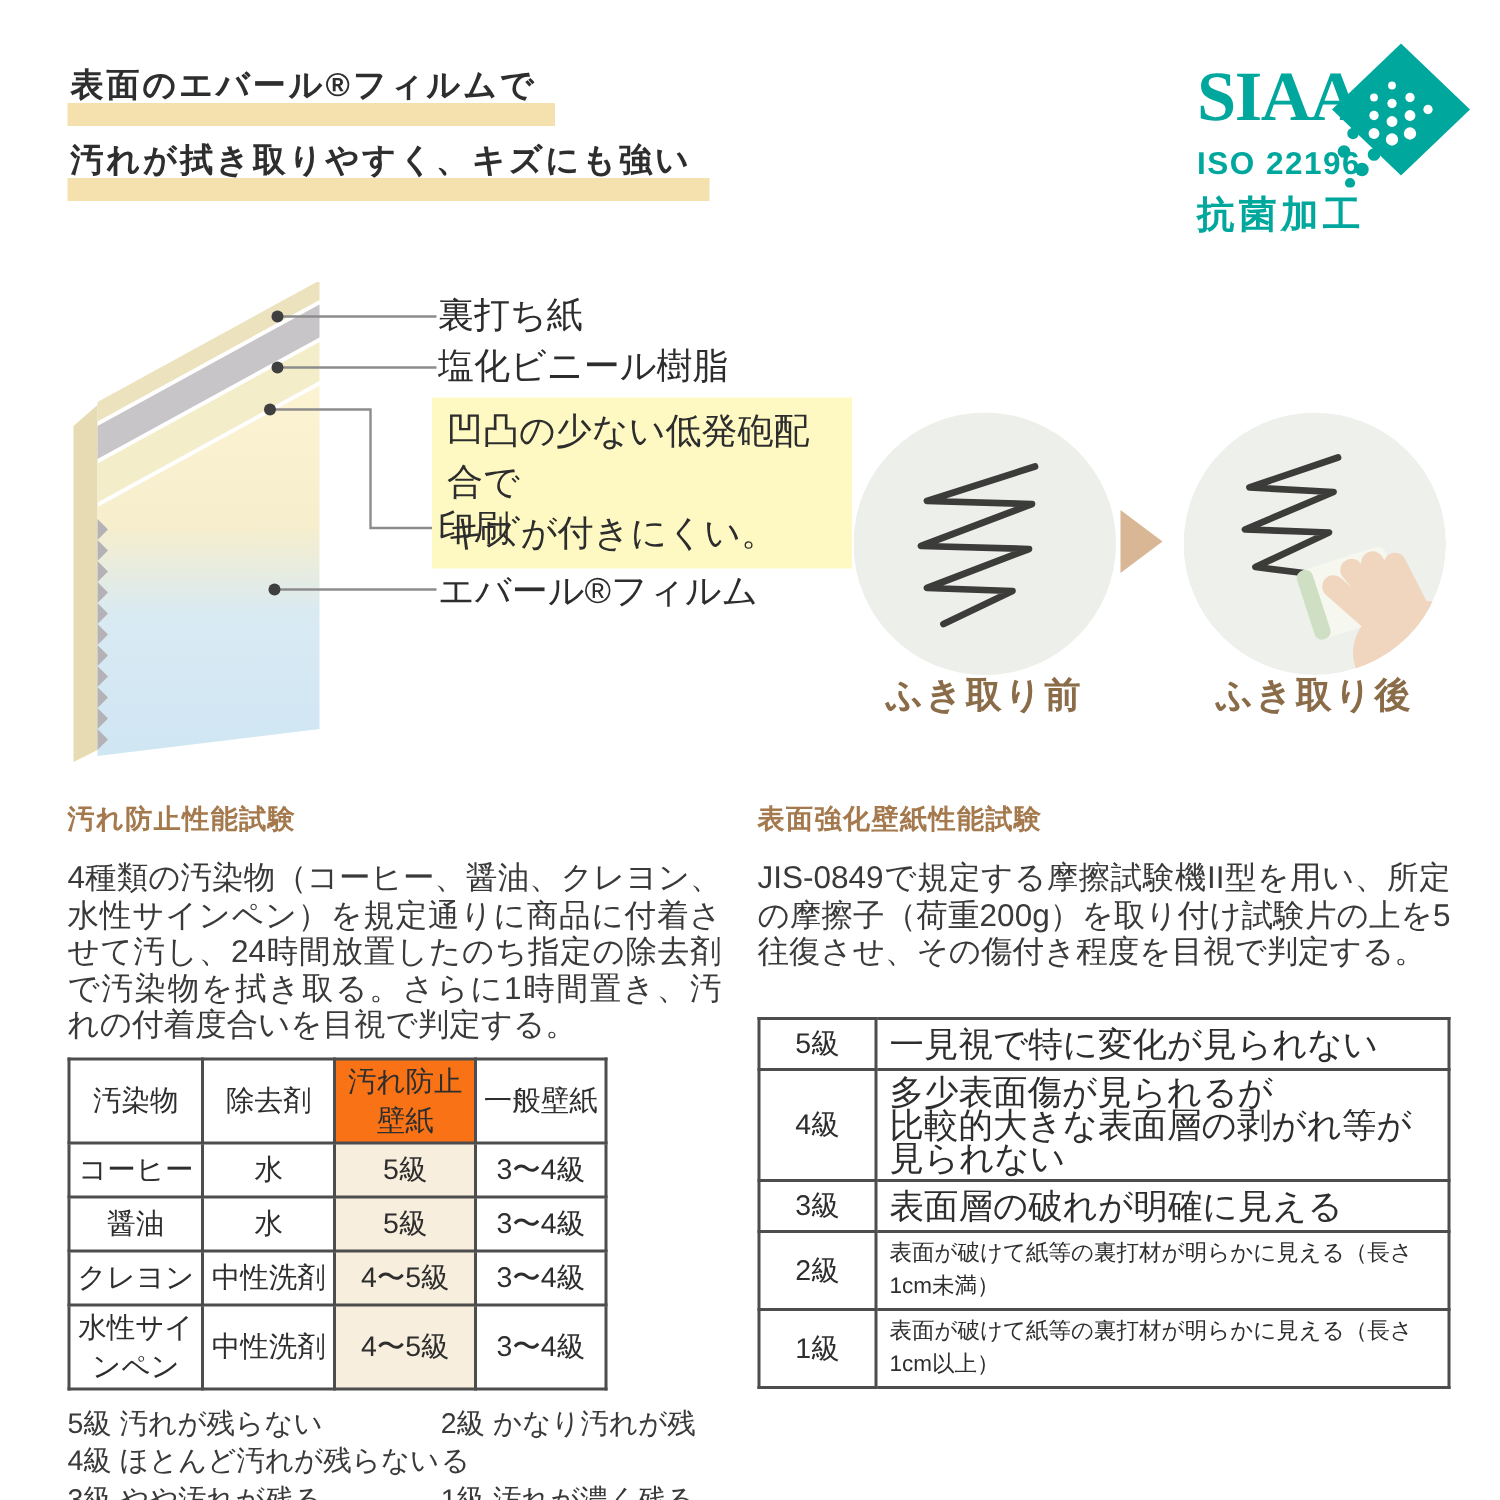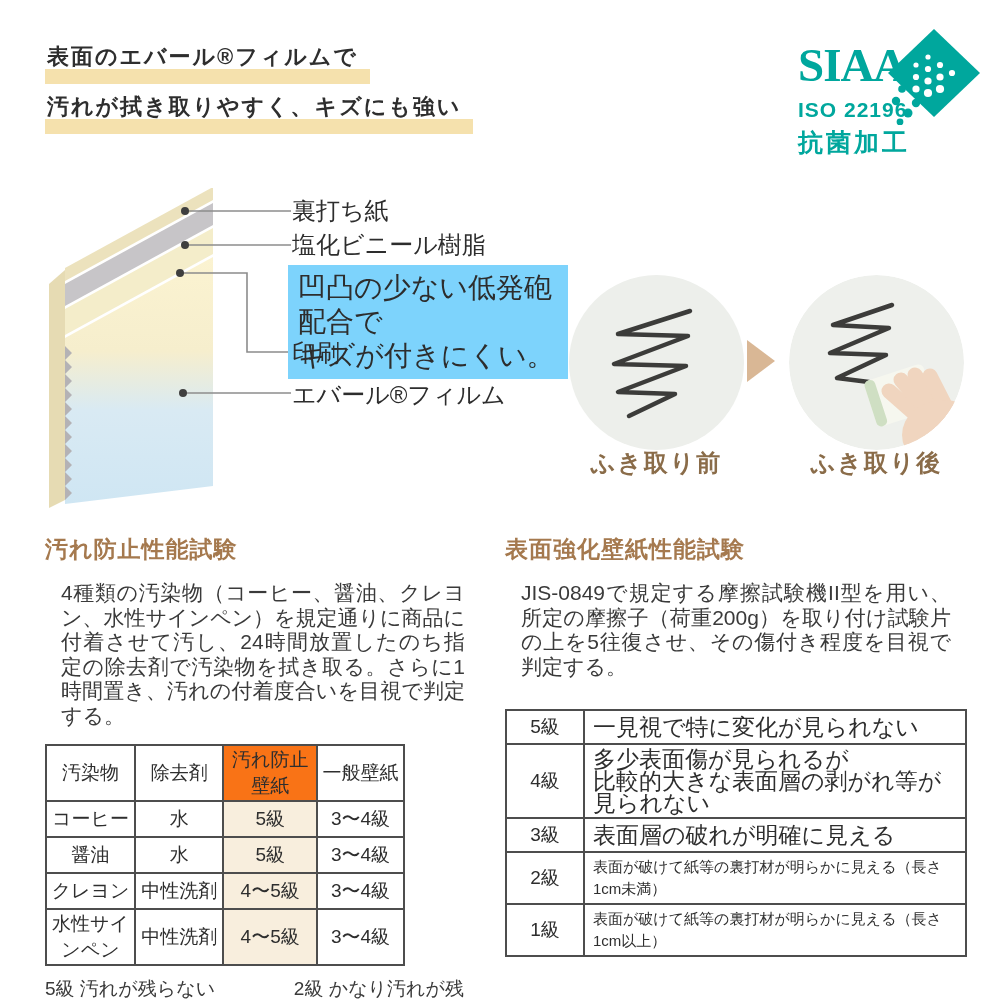--- a/index.html
+++ b/index.html
@@ -16,37 +16,37 @@
   .siaa{position:absolute;left:798px;top:42px;width:190px;color:#00a79d;}
   .siaa-name{font-size:47px;font-weight:800;letter-spacing:-1px;line-height:1;font-family:Liberation Serif, serif;}
   .siaa-iso{font-size:21px;font-weight:700;margin-top:9px;letter-spacing:1px;}
   .siaa-kanji{font-size:25px;font-weight:700;margin-top:4px;letter-spacing:3px;}
   .siaa-diamond{position:absolute;left:86px;top:-17px;}
 
   
   .slab{position:absolute;left:45px;top:188px;}
   .leads{position:absolute;left:45px;top:188px;}
   .diag-label{position:absolute;left:292px;font-size:24px;font-weight:500;color:#2d2d2d;line-height:28px;}
-  .note-box{position:absolute;left:288px;top:265px;width:260px;background:#7dd3fc;
-            padding:6px 10px;font-size:28px;font-weight:500;line-height:34px;color:#2d2d2d;}
+  .note-box{position:absolute;left:288px;top:265px;width:260px;background:#fef9c3;
+            padding:6px 10px;font-size:24px;font-weight:500;line-height:34px;color:#2d2d2d;}
 
   
   .circle{position:absolute;width:175px;height:175px;}
   .arrow-right{position:absolute;left:747px;top:340px;width:0;height:0;
                border-top:21px solid transparent;border-bottom:21px solid transparent;
                border-left:28px solid #d9b795;}
   .wipe-label{position:absolute;width:175px;text-align:center;top:447px;
               color:#8a6c49;font-weight:700;font-size:24px;letter-spacing:2px;}
 
   
   .section{position:absolute;top:534px;}
   .sec-left{left:45px;width:436px;}
   .sec-right{left:505px;width:462px;}
-  .sec-h{font-size:23px;font-weight:700;color:#a5794e;margin:0 0 16px;letter-spacing:1px;}
-  .sec-p{font-size:21px;line-height:24.5px;color:#3a3a3a;margin:16px;text-align:justify;}
+  .sec-h{font-size:18px;font-weight:700;color:#a5794e;margin:0 0 16px;letter-spacing:1px;}
+  .sec-p{font-size:21px;line-height:24.5px;color:#3a3a3a;margin:0;text-align:justify;}
 
   table{border-collapse:collapse;}
   .stain-table{width:360px;margin-top:8px;}
   .stain-table th,.stain-table td{border:2px solid #4d4d4d;font-size:19px;font-weight:500;
         text-align:center;height:32px;padding:1px 2px;color:#2e2e2e;}
   .accent-h{background:#f97316;}
   .accent-c{background:#f8eedd;}
 
   .legend{display:flex;margin-top:10px;font-size:19px;line-height:25.5px;color:#3a3a3a;}
   .legend-col1{width:252px;}

